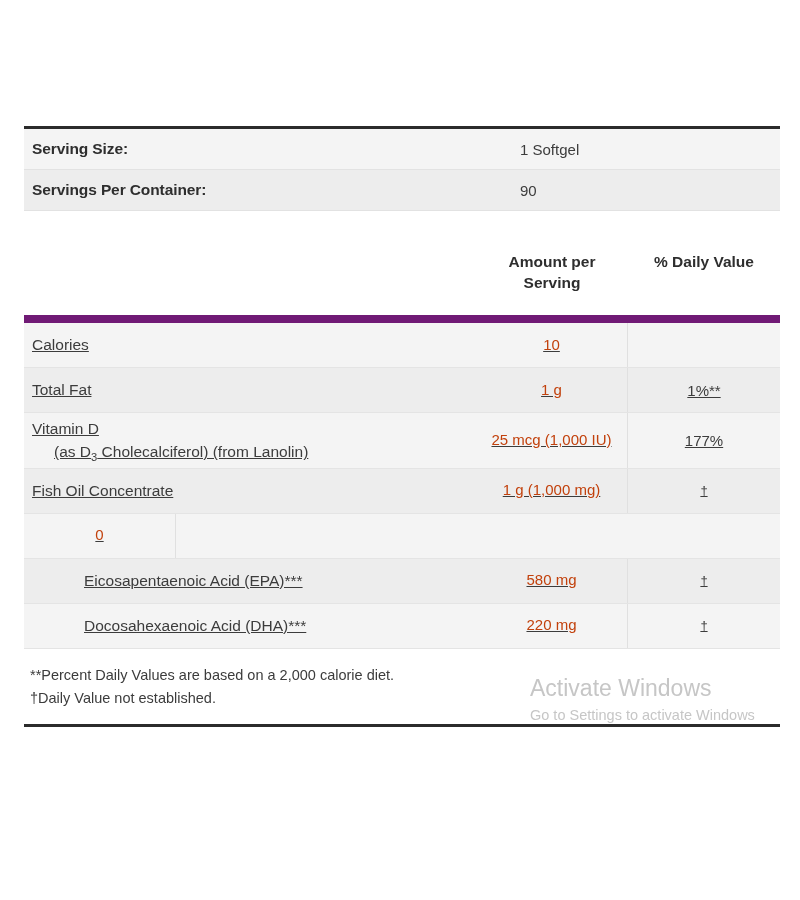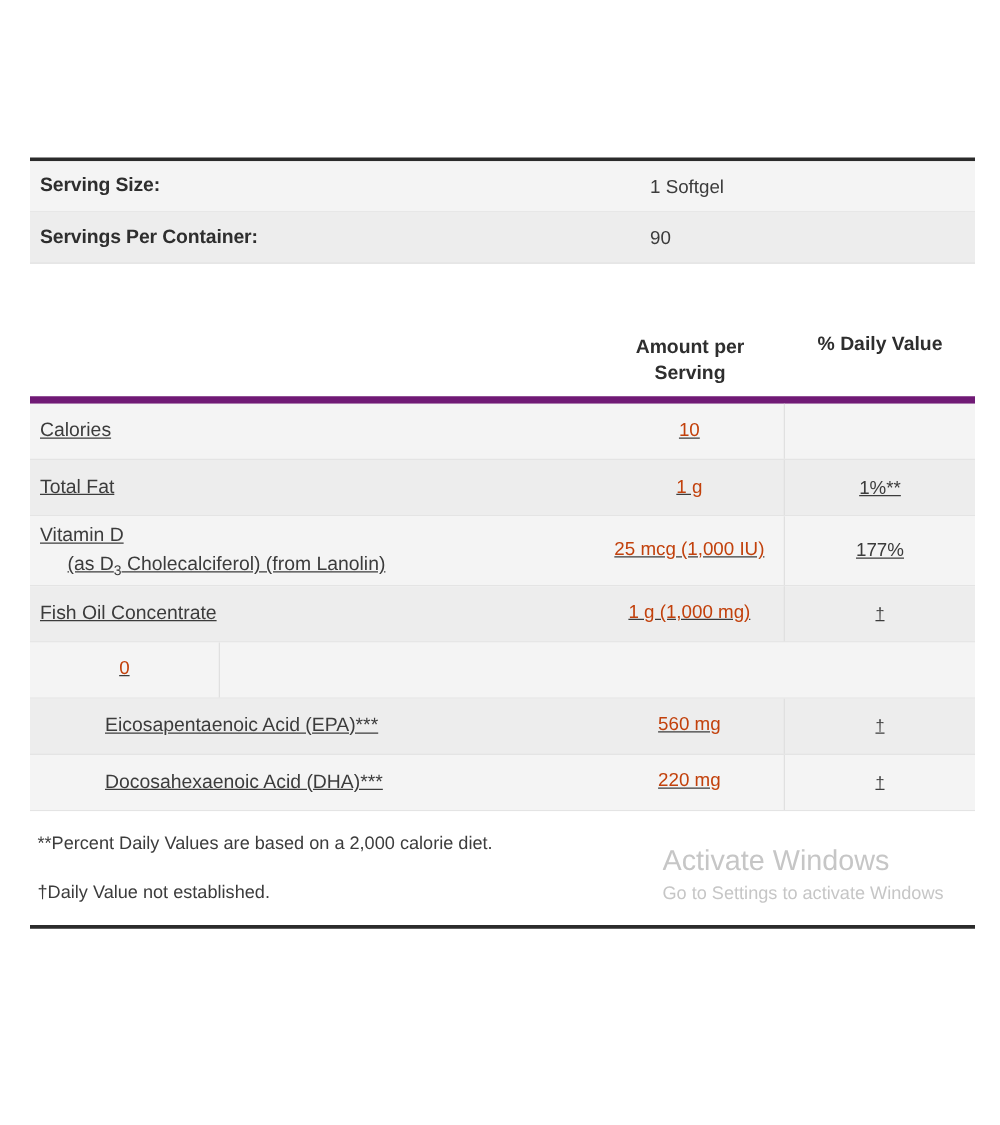--- a/index.html
+++ b/index.html
@@ -54,24 +54,23 @@
     color: #3c3c3c;
     text-align: left;
     padding-left: 20px;
   }
 
   
   #facts-block { top: 252px; }
 
   .facts-head {
     display: flex;
-    align-items: flex-end;
     height: 71px;
     background: transparent;
-    border-bottom: 6px solid #701a75;
+    border-bottom: 8px solid #701a75;
   }
   .hcol-name { flex: 0 0 452px; }
   .hcol-amount {
     flex: 0 0 152px;
     text-align: center;
     font-size: 15.5px;
     font-weight: bold;
     color: #2e2e2e;
     line-height: 1.35;
     padding-bottom: 7px;
@@ -143,21 +142,21 @@
   .footnotes {
     padding: 16px 4px 14px 6px;
     border-bottom: 3px solid #2b2b2b;
     background: #ffffff;
   }
   .footnote {
     font-size: 14.5px;
     color: #3c3c3c;
     line-height: 1.5;
   }
-  .footnote + .footnote { margin-top: 18px; }
+  .footnote + .footnote { margin-top: 2px; }
 
   
   #watermark {
     position: absolute;
     left: 530px;
     top: 674px;
     width: 275px;
     pointer-events: none;
     overflow: hidden;
     white-space: nowrap;
@@ -229,21 +228,21 @@
     <div class="cell-dv dagger">†</div>
   </div>
 
   <div class="fact-row alt-a">
     <div class="cell-amount no-rule-left">0</div>
     <div class="cell-dv"></div>
   </div>
 
   <div class="fact-row alt-b">
     <div class="cell-name indent-2">Eicosapentaenoic Acid (EPA)***</div>
-    <div class="cell-amount no-rule-left">560 mg</div>
+    <div class="cell-amount no-rule-left">580 mg</div>
     <div class="cell-dv dagger">†</div>
   </div>
 
   <div class="fact-row alt-a">
     <div class="cell-name indent-2">Docosahexaenoic Acid (DHA)***</div>
     <div class="cell-amount no-rule-left">220 mg</div>
     <div class="cell-dv dagger">†</div>
   </div>
 
   <div class="footnotes">

